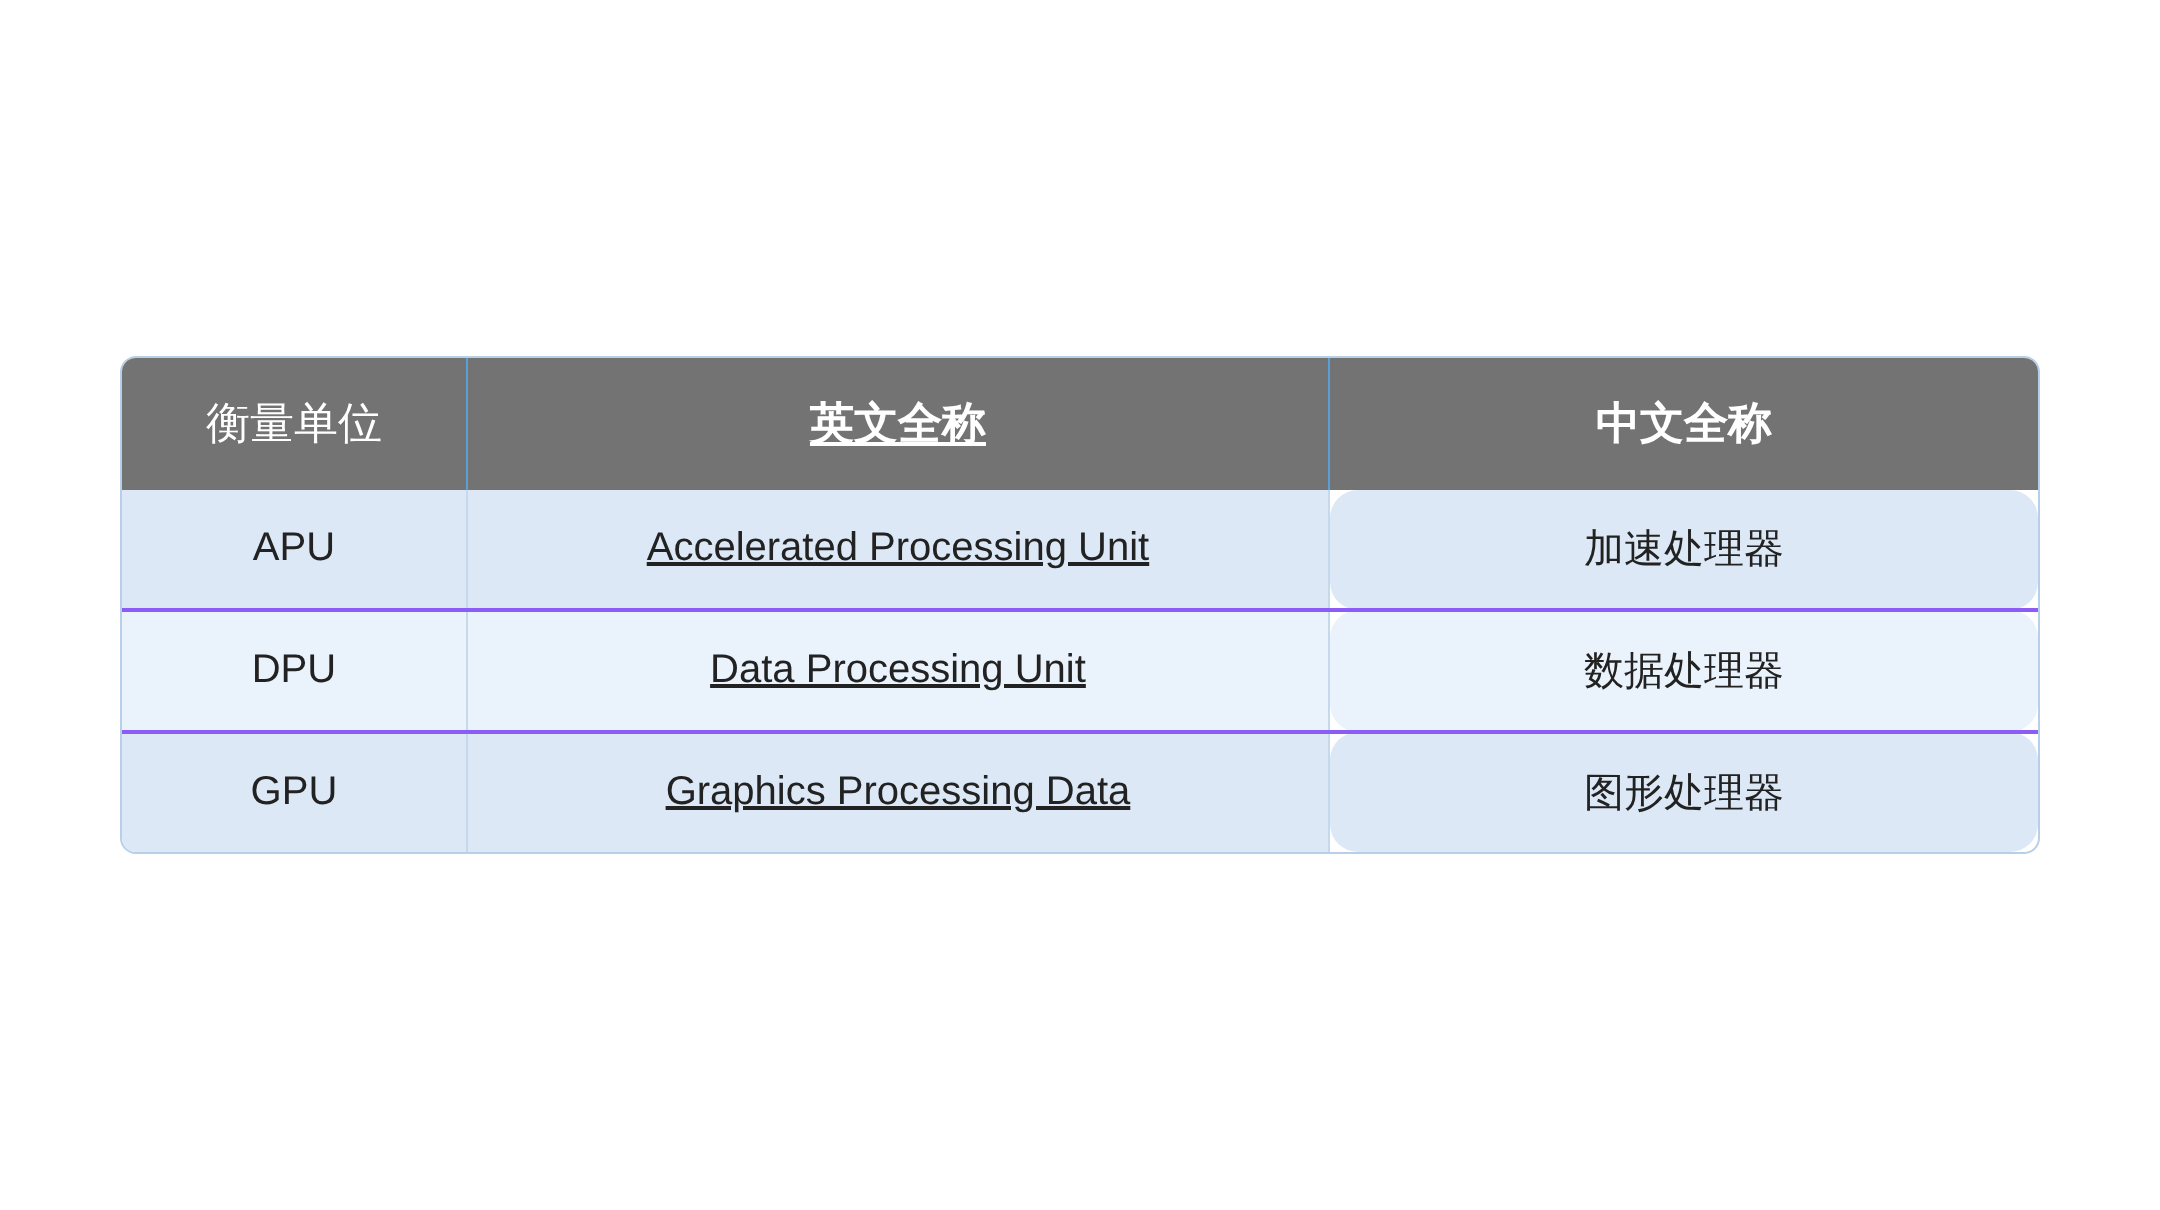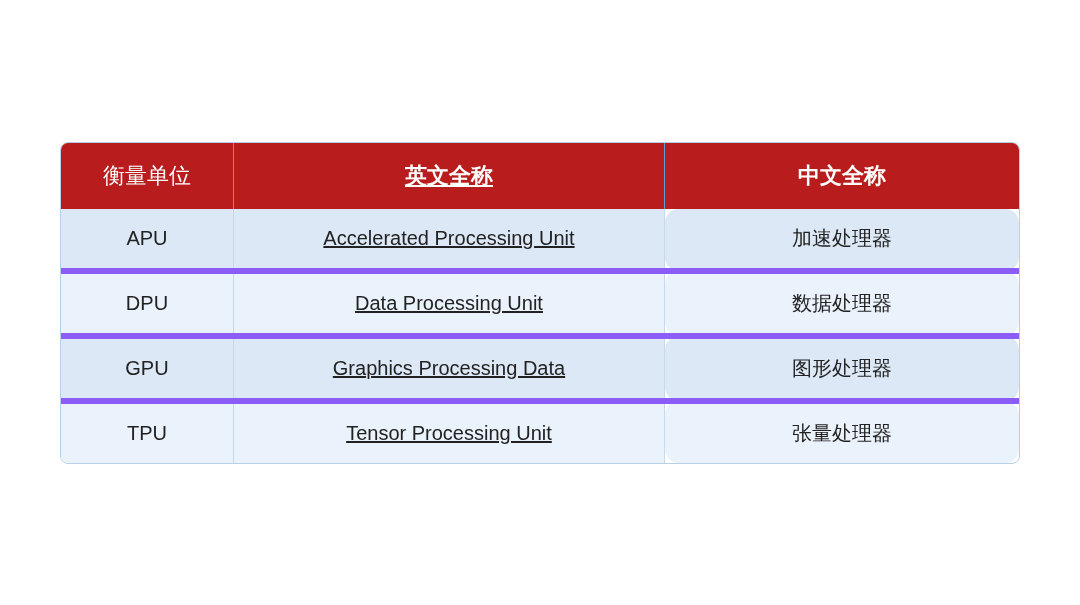--- a/index.html
+++ b/index.html
@@ -24,21 +24,21 @@
       overflow: hidden;
       border: 1px solid #b8cfe8;
     }
 
     table {
       width: 100%;
       border-collapse: collapse;
     }
 
     thead tr {
-      background-color: #b91c1c;
+      background-color: #737373;
     }
 
     thead th {
       color: #ffffff;
       font-size: 22px;
       font-weight: bold;
       padding: 18px 20px;
       text-align: center;
       border-right: 1px solid #5aa0d4;
     }
@@ -54,21 +54,21 @@
     tbody tr:nth-child(even) {
       background-color: #eaf2fb;
     }
 
     tbody td {
       padding: 16px 20px;
       text-align: center;
       font-size: 20px;
       color: #222222;
       border-right: 1px solid #c5d8ec;
-      border-bottom: 6px solid #8b5cf6;
+      border-bottom: 2px solid #8b5cf6;
     }
 
     tbody tr:last-child td {
       border-bottom: none;
     }
 
     tbody td:last-child {
       border-right: none;
       border-radius: 14px;
     }
@@ -108,20 +108,15 @@
         <tr>
           <td class="col-abbr">DPU</td>
           <td class="col-en">Data Processing Unit</td>
           <td class="col-zh">数据处理器</td>
         </tr>
         <tr>
           <td class="col-abbr">GPU</td>
           <td class="col-en">Graphics Processing Data</td>
           <td class="col-zh">图形处理器</td>
         </tr>
-        <tr>
-          <td class="col-abbr">TPU</td>
-          <td class="col-en">Tensor Processing Unit</td>
-          <td class="col-zh">张量处理器</td>
-        </tr>
       </tbody>
   </table>
 </div>
 
 </body></html>

